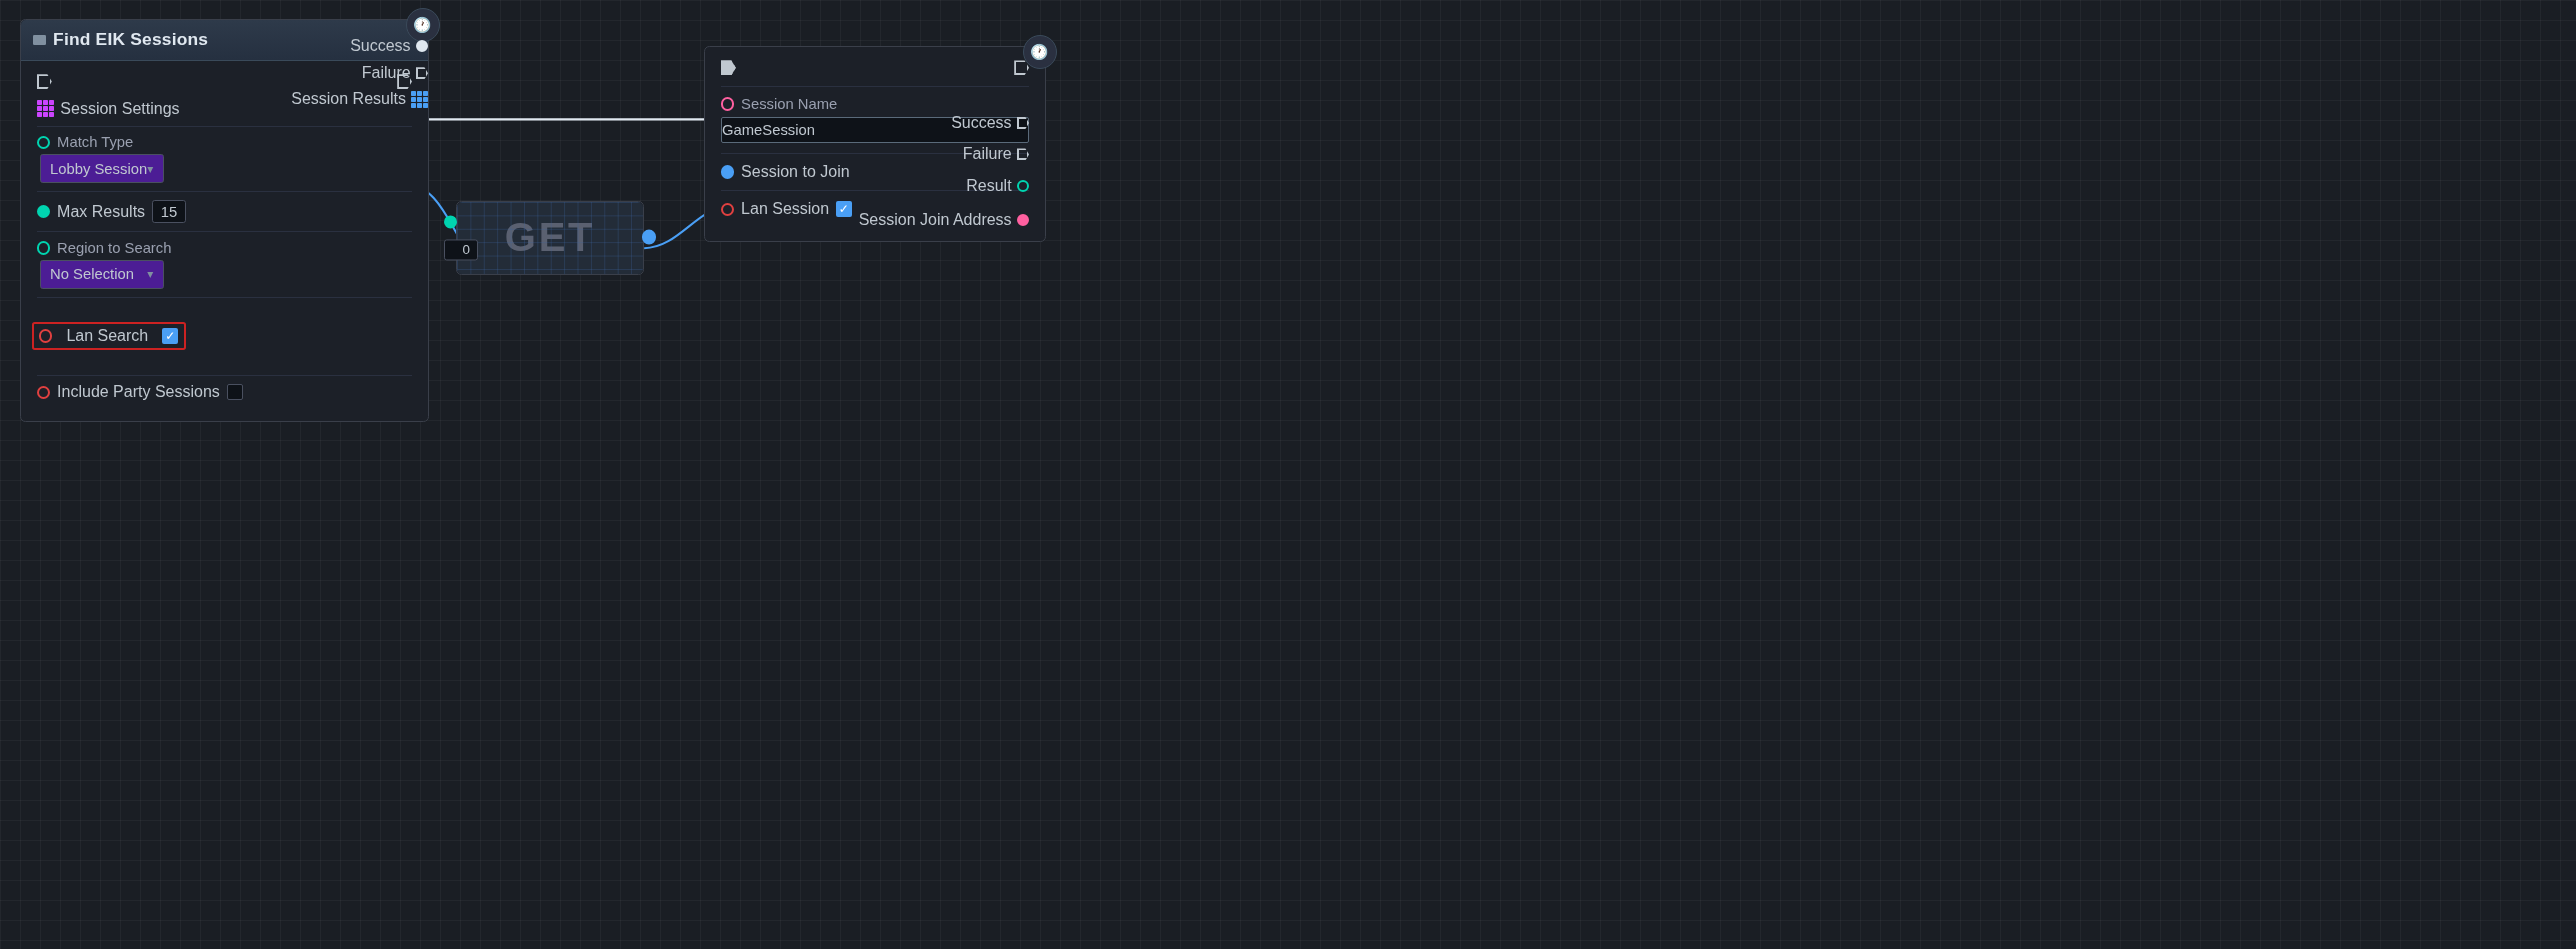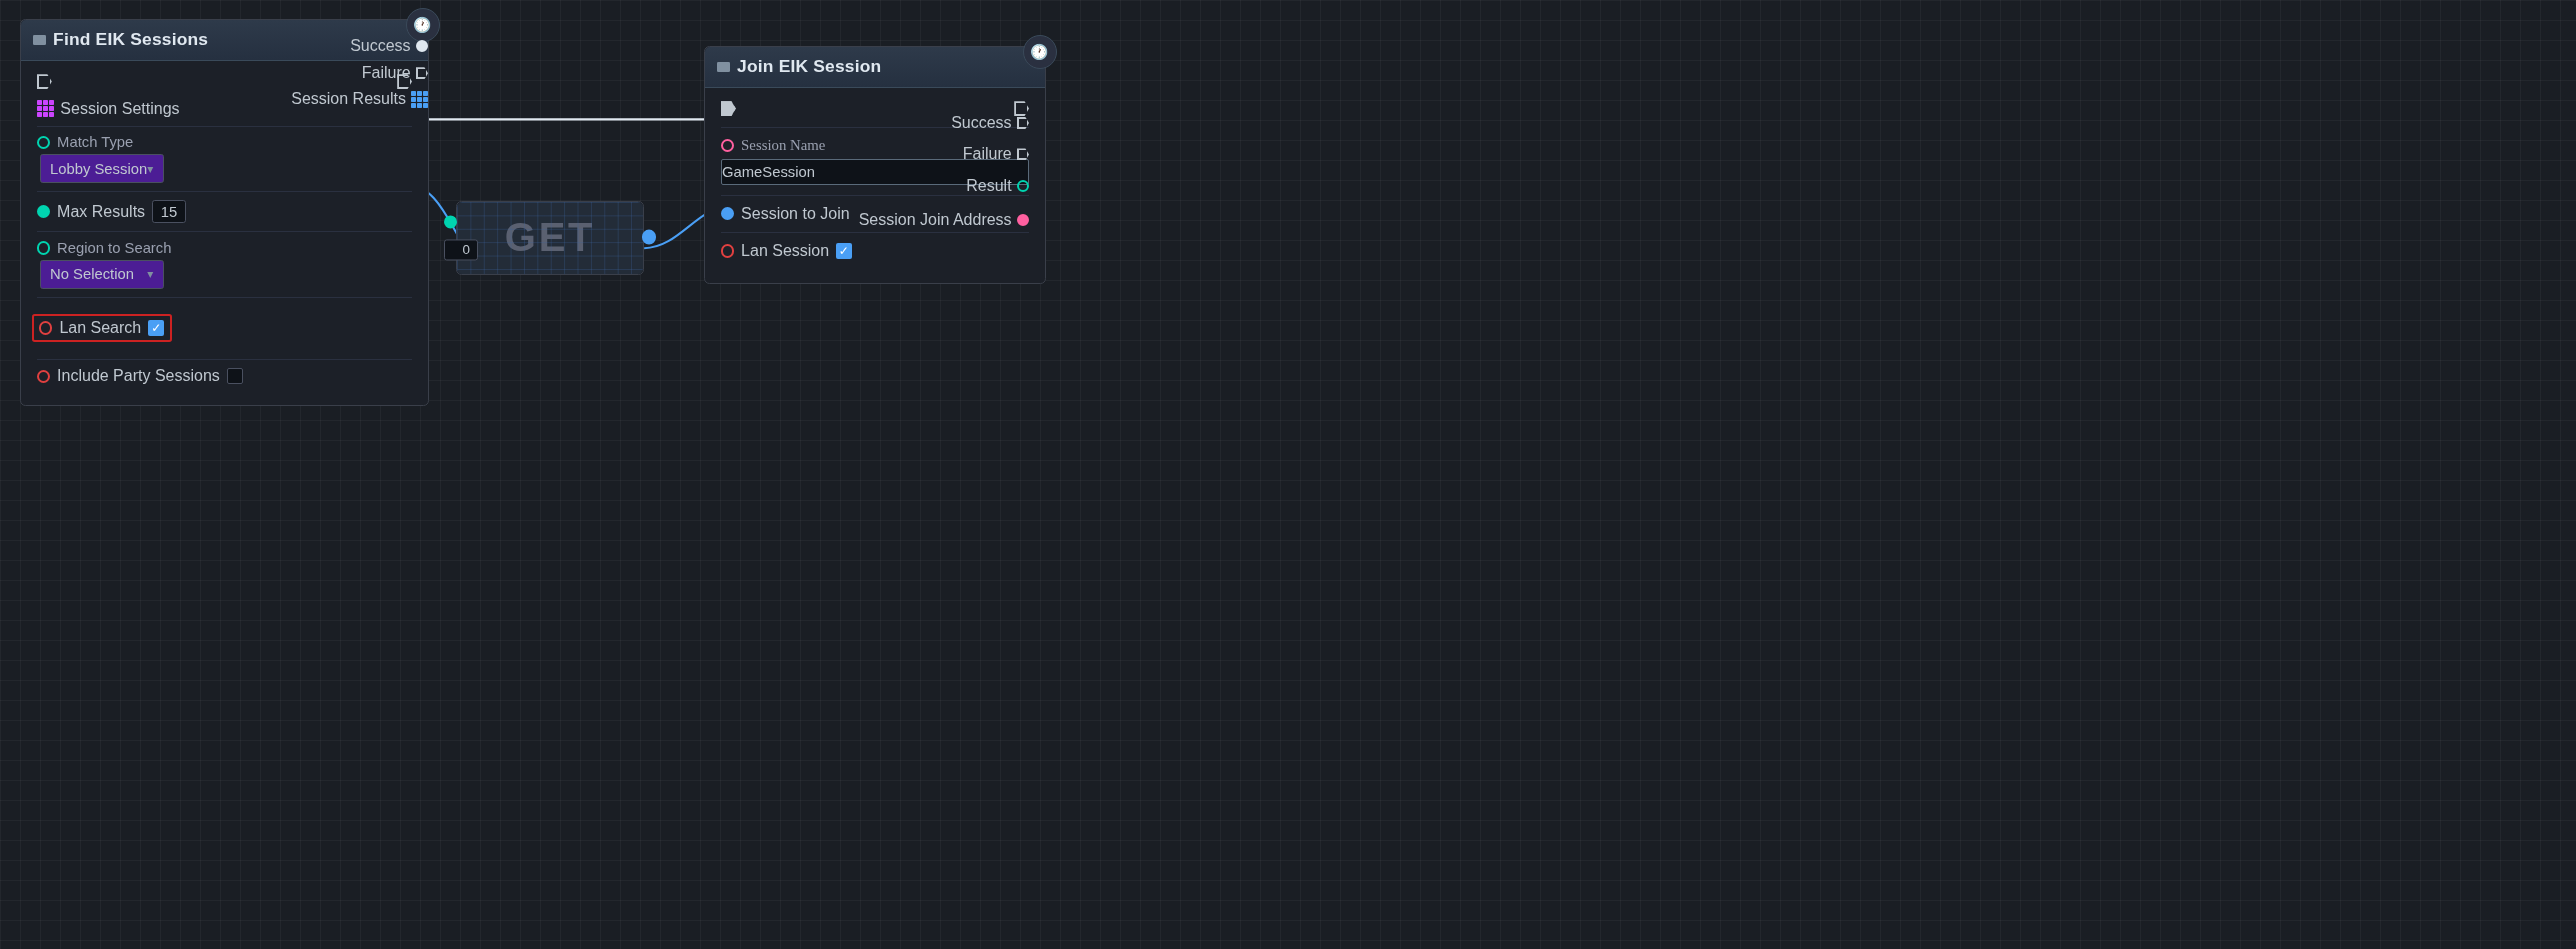--- a/index.html
+++ b/index.html
@@ -200,24 +200,24 @@
       justify-content: space-between;
       align-items: center;
       margin-bottom: 10.7px;
     }
 
     
     .highlighted-row {
       border: 2px solid #cc2222;
       border-radius: 2.7px;
       padding: 2.7px 5.4px;
-      margin: 9px -5.4px;
+      margin: 17px -5.4px;
       display: inline-flex;
       align-items: center;
-      gap: 7px;
+      gap: 14px;
     }
 
     
     .get-node {
       position: absolute;
       background: #1c2028;
       border: 0.7px solid #3a3f4a;
       border-radius: 5.4px;
       width: 188px;
     }
@@ -415,24 +415,20 @@
     <span class="get-label">GET</span>
 
     <div style="position: absolute; right: -13.4px; top: 50%; transform: translateY(-50%);">
       <div class="pin-circle filled color-blue" style="width:14.8px;height:14.8px;"></div>
     </div>
   </div>
 </div>
 
 <div class="node" style="left: 704px; top: 46px; width: 342px;">
   <div class="node-clock">🕐</div>
-  <div class="node-header">
-    <div class="node-header-icon"></div>
-    <span class="node-header-title">Join EIK Session</span>
-  </div>
   <div class="node-body">
 
     <div class="exec-row">
       <div class="pin-exec filled"></div>
       <div class="pin-exec"></div>
     </div>
 
     <div style="position: absolute; right: 16px; top: 67px;">
 
       <div style="display: flex; align-items: center; gap: 5.4px; margin-bottom: 13.4px; justify-content: flex-end;">
@@ -454,21 +450,21 @@
         <span class="label-text">Session Join Address</span>
         <div class="pin-circle filled color-pink" style="width:12px;height:12px;"></div>
       </div>
     </div>
 
     <div class="divider"></div>
 
     <div style="margin: 9.4px 0;">
       <div class="pin-row" style="margin-bottom: 5.4px;">
         <div class="pin-circle color-pink"></div>
-        <span class="label-text" style="color:#9aa0b0; font-size:14.8px;font-family:Liberation Serif, serif;">Session Name</span>
+        <span class="label-text" style="color:#9aa0b0; font-size:14.8px;">Session Name</span>
       </div>
       <div class="text-input-box">GameSession</div>
     </div>
 
     <div class="divider"></div>
 
     <div class="pin-row" style="margin: 9.4px 0;">
       <div class="pin-circle filled color-blue"></div>
       <span class="label-text">Session to Join</span>
     </div>

